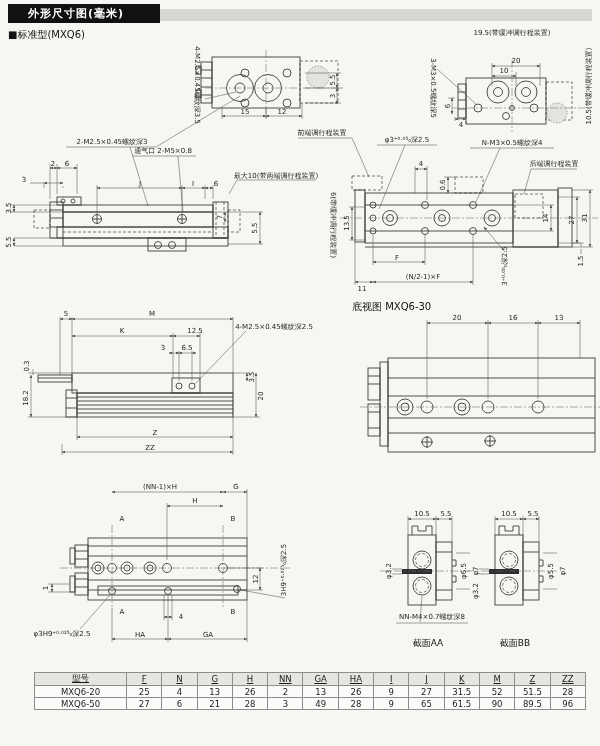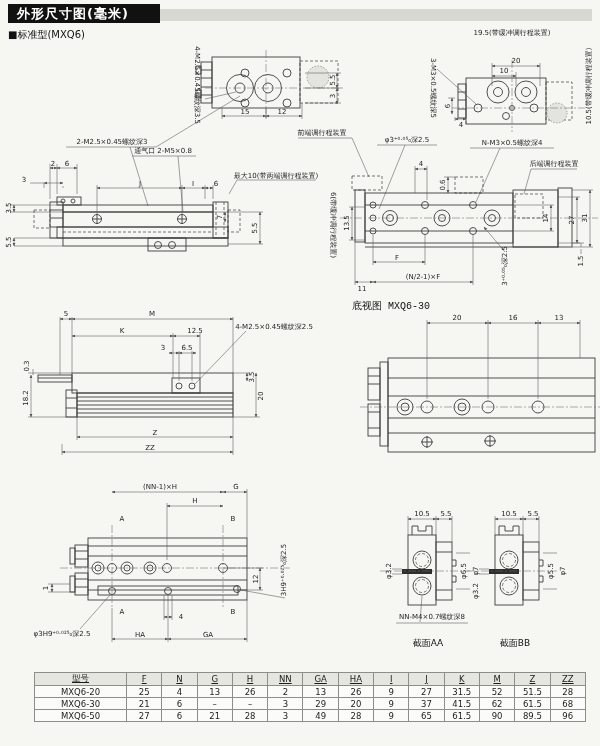--- a/index.html
+++ b/index.html
@@ -1,35 +1,35 @@
 <!DOCTYPE html>
 <html><head>
 <meta charset="utf-8">
 <style>
   html,body{margin:0;padding:0;}
   .page{position:relative;width:600px;height:746px;background:#f6f6f3;overflow:hidden;
         font-family:"DejaVu Sans","Liberation Sans",sans-serif;color:#222;}
   .hdr-strip{position:absolute;left:10px;top:9px;width:582px;height:12px;background:#d8d8d3;}
   .hdr-box{position:absolute;left:8px;top:4px;width:152px;height:19px;background:#111;
-           color:#fff;font-size:13px;font-weight:bold;line-height:19px;padding-left:9px;
+           color:#fff;font-size:11px;font-weight:bold;line-height:19px;padding-left:20px;
            letter-spacing:1px;box-sizing:border-box;}
   .subtitle{position:absolute;left:8px;top:28px;font-size:10px;color:#111;}
   svg{position:absolute;left:0;top:0;}
   .s{stroke:#3d3d3d;fill:none;stroke-width:0.9;}
   .hid{stroke-dasharray:3 2;stroke-width:0.7;}
   .cl{stroke:#6a6a6a;stroke-width:0.55;stroke-dasharray:8 2 2 2;fill:none;}
   .dim{stroke:#555;stroke-width:0.55;fill:none;}
   .dot{fill:#e4e4de;stroke:#7a7a7a;stroke-dasharray:1.5 1.5;stroke-width:0.7;}
   .lb{position:absolute;font-size:7px;line-height:8px;color:#1c1c1c;white-space:nowrap;
       transform:translate(-50%,-50%);}
   .r90{transform:translate(-50%,-50%) rotate(90deg);}
   .rm90{transform:translate(-50%,-50%) rotate(-90deg);}
   .la{transform:translate(0,-50%);}
   .ra{transform:translate(-100%,-50%);margin-left:43px;}
-  .ttl{font-size:10px;color:#111;font-family:Liberation Mono, monospace;}
+  .ttl{font-size:10px;color:#111;}
   .cap{font-size:9px;color:#111;}
   .unit{font-size:8px;}
   table.dims{position:absolute;left:34px;top:672px;width:552px;border-collapse:collapse;
              table-layout:fixed;border-top:1.5px solid #444;border-bottom:1.5px solid #444;
              background:#fbfbf9;}
   table.dims th,table.dims td{border:0.6px solid #8d8d8d;font-size:8.5px;font-weight:normal;
              text-align:center;padding:0;height:11px;color:#1c1c1c;}
   table.dims thead th{background:#e6e6e1;text-decoration:underline;}
 </style>
 </head>
@@ -410,36 +410,20 @@
           <td>13</td>
           <td>26</td>
           <td>9</td>
           <td>27</td>
           <td>31.5</td>
           <td>52</td>
           <td>51.5</td>
           <td>28</td>
         </tr>
         <tr>
-          <td>MXQ6-30</td>
-          <td>21</td>
-          <td>6</td>
-          <td>–</td>
-          <td>–</td>
-          <td>3</td>
-          <td>29</td>
-          <td>20</td>
-          <td>9</td>
-          <td>37</td>
-          <td>41.5</td>
-          <td>62</td>
-          <td>61.5</td>
-          <td>68</td>
-        </tr>
-        <tr>
           <td>MXQ6-50</td>
           <td>27</td>
           <td>6</td>
           <td>21</td>
           <td>28</td>
           <td>3</td>
           <td>49</td>
           <td>28</td>
           <td>9</td>
           <td>65</td>

